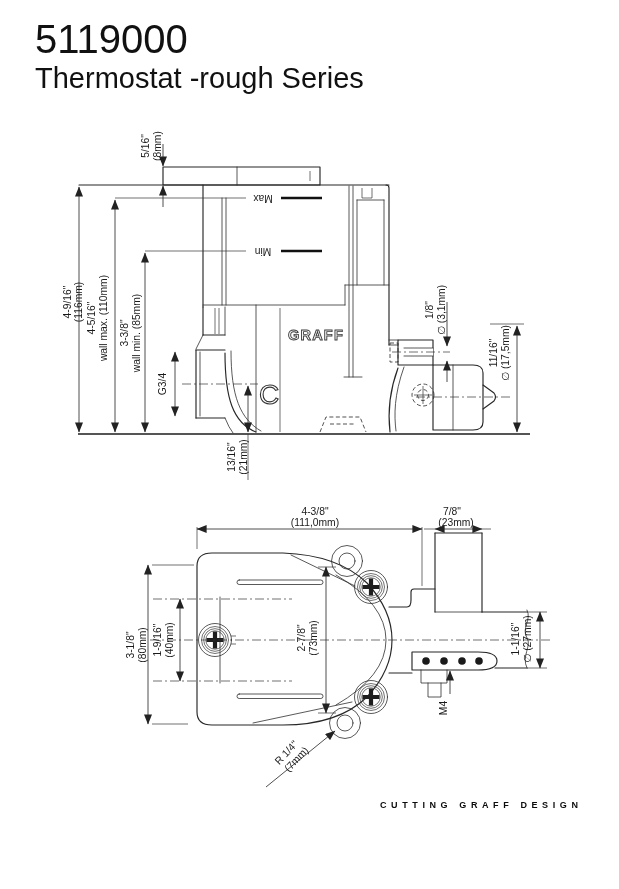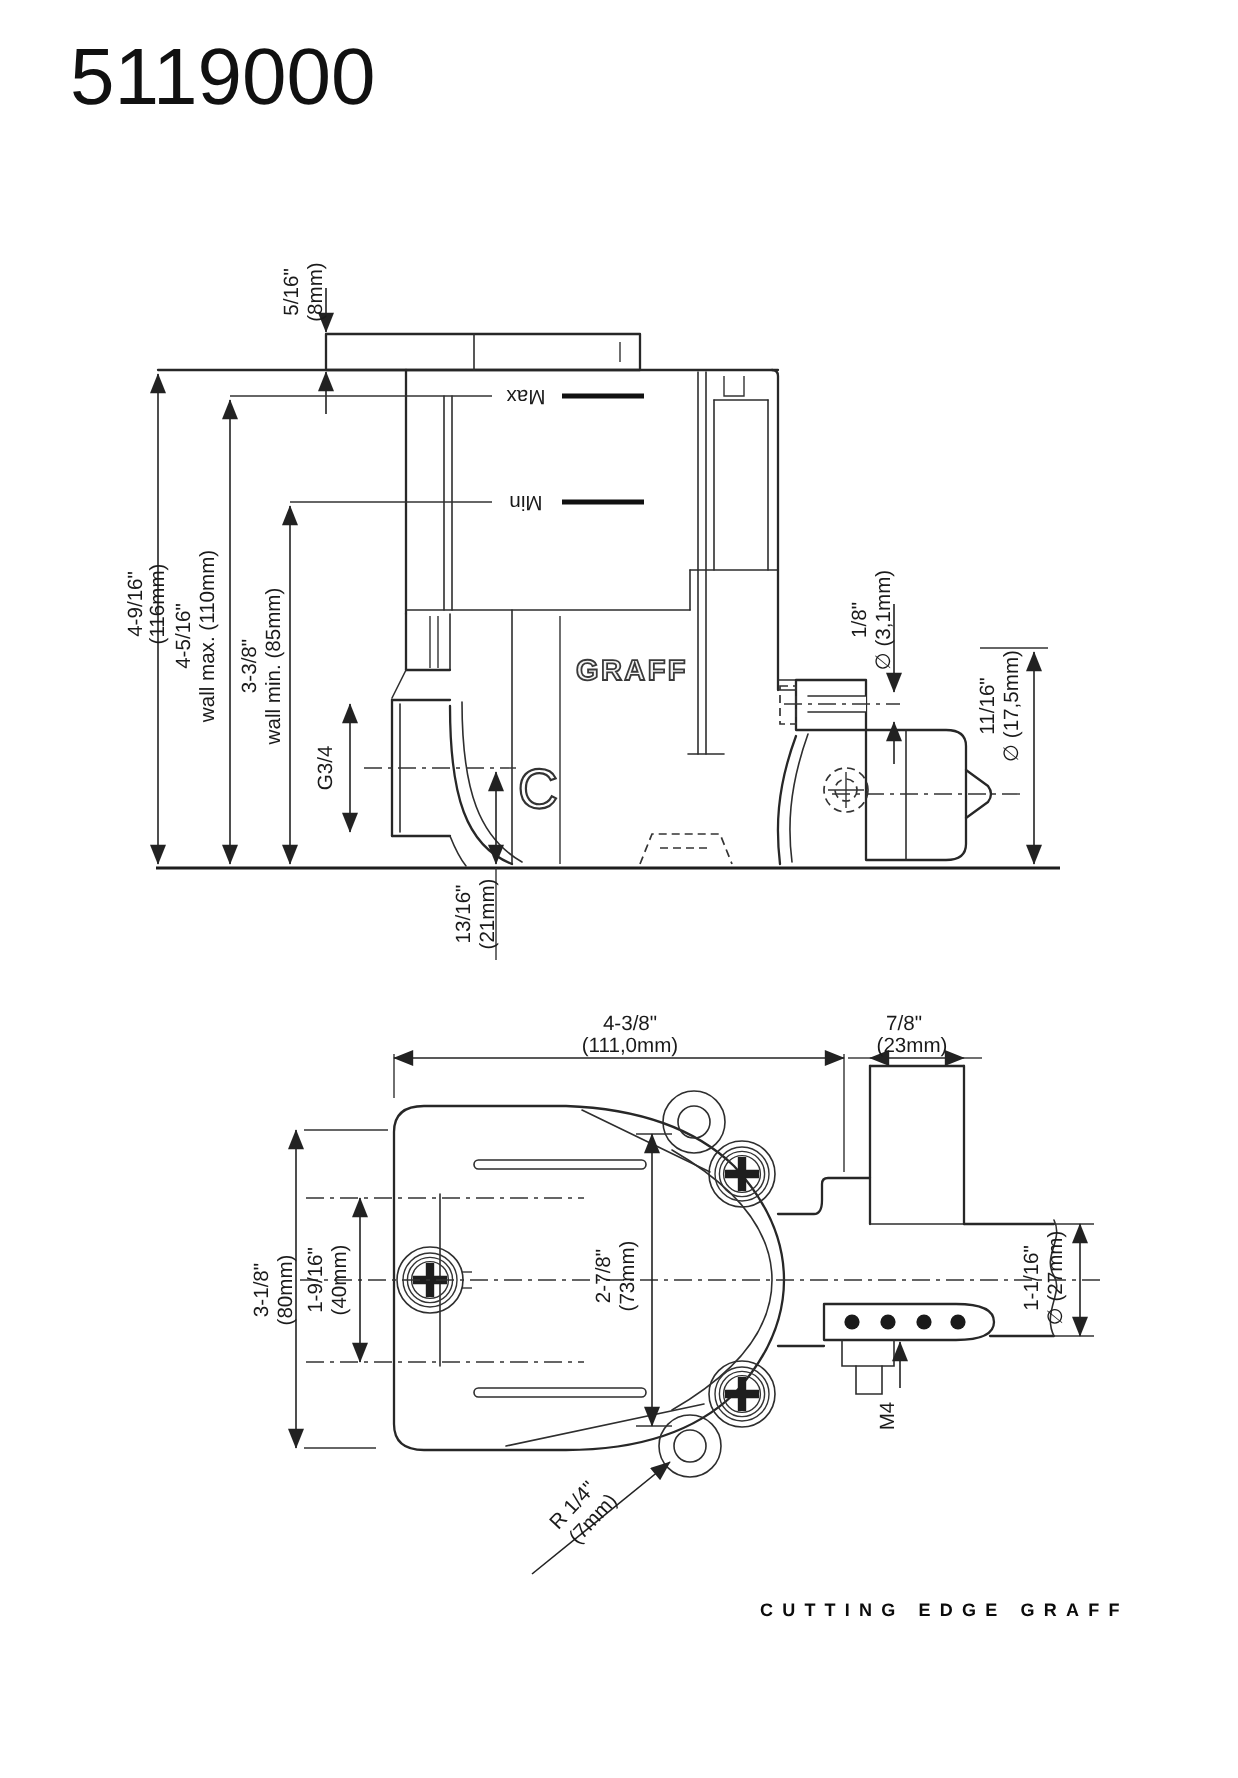--- a/index.html
+++ b/index.html
@@ -26,20 +26,21 @@
   .logo-tagline{font-size:9px;font-weight:700;letter-spacing:4.6px;margin-top:4px;white-space:nowrap;}
   .logo-swoosh{position:absolute;left:0;top:22px;width:205px;height:30px;pointer-events:none;}
 </style>
 </head>
 <body>
 
 <div class="page">
 
   <div class="title-block">
     <div class="part-number">5119000</div>
+    <div class="series-title">Thermostat -rough Series</div>
   </div>
 
   <svg width="619" height="889" viewBox="0 0 619 889" style="position:absolute;left:0;top:0;">
     <defs>
       <marker id="arr" viewBox="0 0 10 8" refX="9.6" refY="4" markerWidth="11" markerHeight="8" orient="auto-start-reverse" markerUnits="userSpaceOnUse">
         <path d="M0,0 L10,4 L0,8 Z" fill="#222"></path>
       </marker>
       <pattern id="hatch" patternUnits="userSpaceOnUse" width="6" height="6">
         <path d="M0,6 L6,0" stroke="#333" stroke-width="1"></path>
       </pattern>
@@ -256,16 +257,16 @@
       <text class="dimtxt" text-anchor="middle" transform="translate(519 639) rotate(-90)">1-1/16"</text>
       <text class="dimtxt" text-anchor="middle" transform="translate(531 639) rotate(-90)">∅ (27mm)</text>
       <g transform="translate(291 757) rotate(-47)">
         <text class="dimtxt" text-anchor="middle" x="0" y="-3">R 1/4"</text>
         <text class="dimtxt" text-anchor="middle" x="2" y="9">(7mm)</text>
       </g>
     </g>
   </svg>
 
   <div class="logo-wrap">
-    <div class="logo-tagline">CUTTING EDGE GRAFF</div>
+    <div class="logo-tagline">CUTTING GRAFF DESIGN</div>
   </div>
 
 </div>
 
 </body></html>

